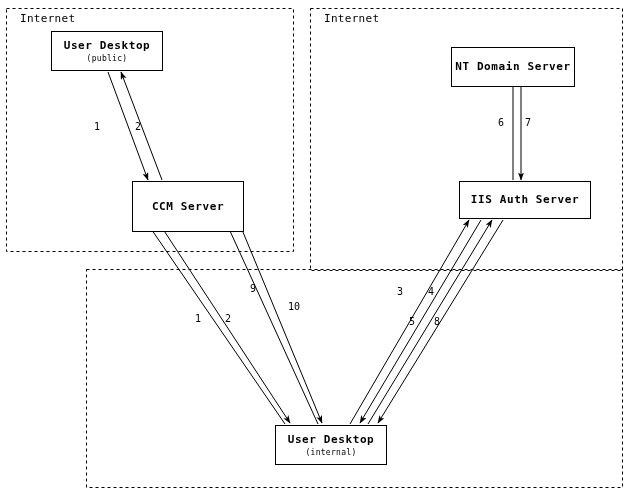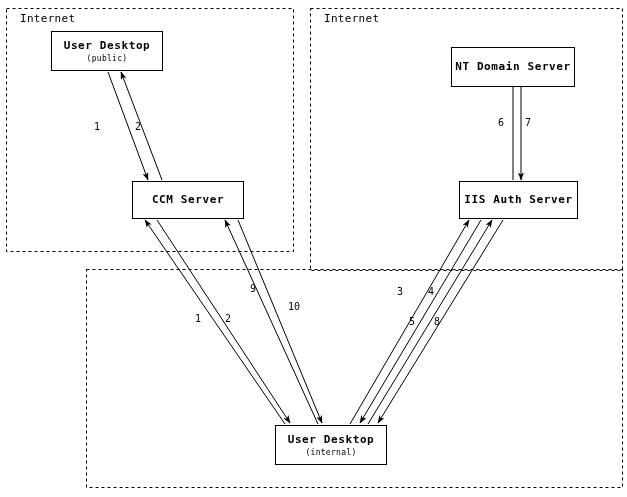--- a/index.html
+++ b/index.html
@@ -106,24 +106,24 @@
   </svg>
 
   <div id="nodes">
       <div class="node-box" style="left: 51px; top: 31px; width: 112px; height: 40px;">
         <div class="node-title">User Desktop</div>
         <div class="node-sub">(public)</div>
       </div>
       <div class="node-box" style="left: 451px; top: 31px; width: 124px; height: 40px; margin-top: 16px;">
         <div class="node-title">NT Domain Server</div>
       </div>
-      <div class="node-box" style="left: 132px; top: 181px; width: 112px; height: 38px; text-align: center;">
+      <div class="node-box" style="left: 132px; top: 181px; width: 112px; height: 51px; text-align: center;">
         <div class="node-title">CCM Server</div>
       </div>
-      <div class="node-box" style="left: 459px; top: 181px; width: 119px; height: 38px;">
+      <div class="node-box" style="left: 459px; top: 181px; width: 132px; height: 38px;">
         <div class="node-title">IIS Auth Server</div>
       </div>
       <div class="node-box" style="left: 275px; top: 425px; width: 112px; height: 40px;">
         <div class="node-title">User Desktop</div>
         <div class="node-sub">(internal)</div>
       </div>
     </div>
 
   <div id="edge-labels">
       <div class="edge-label" style="left: 97px; top: 126px;">1</div>

